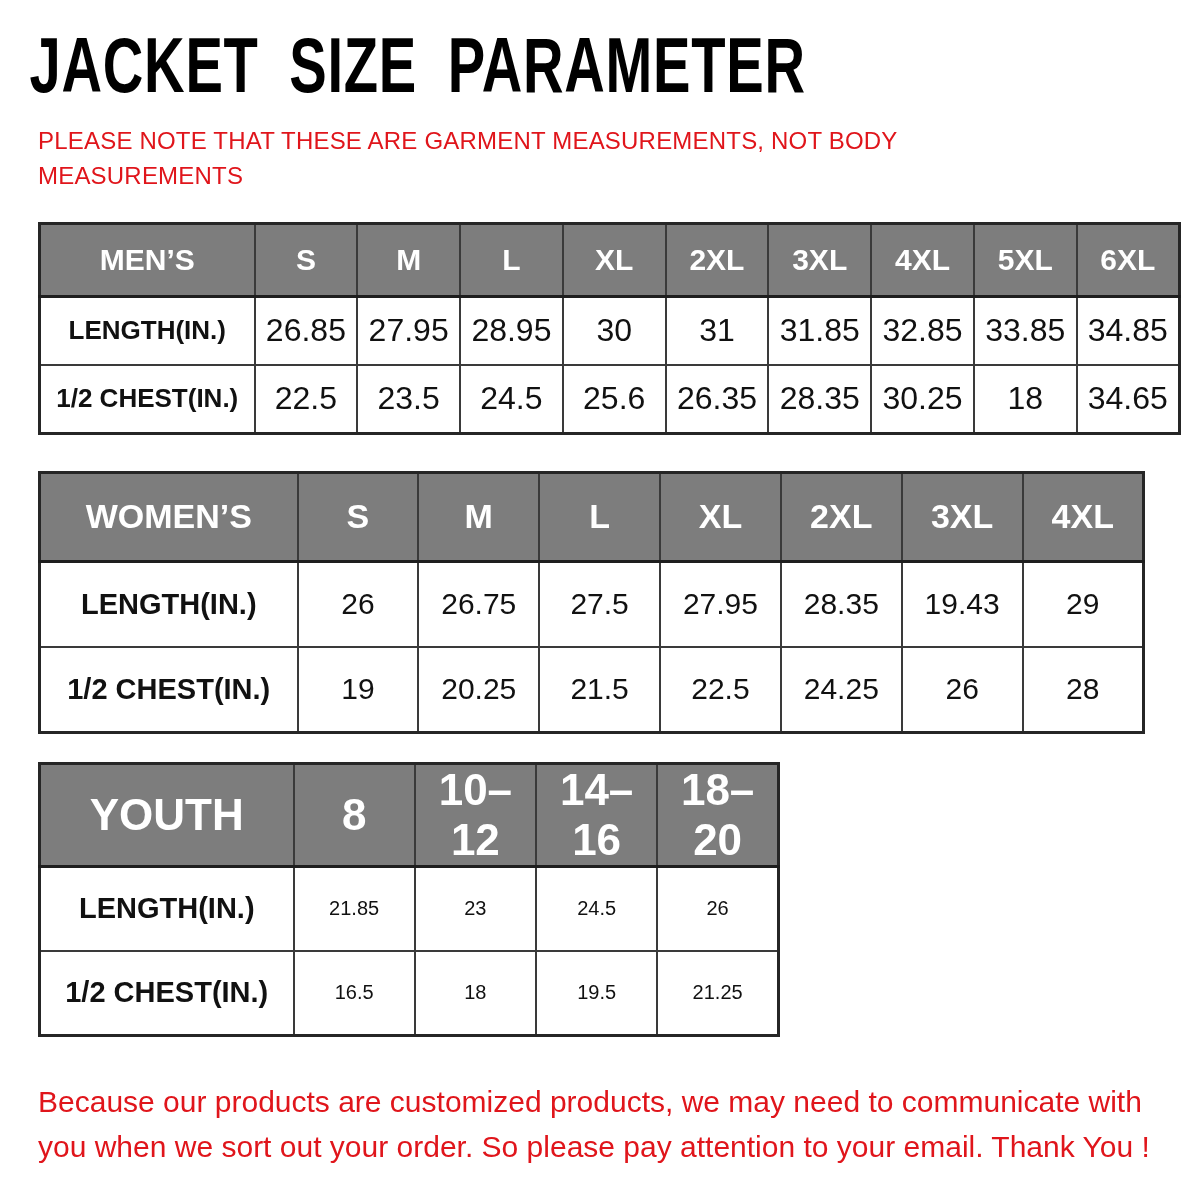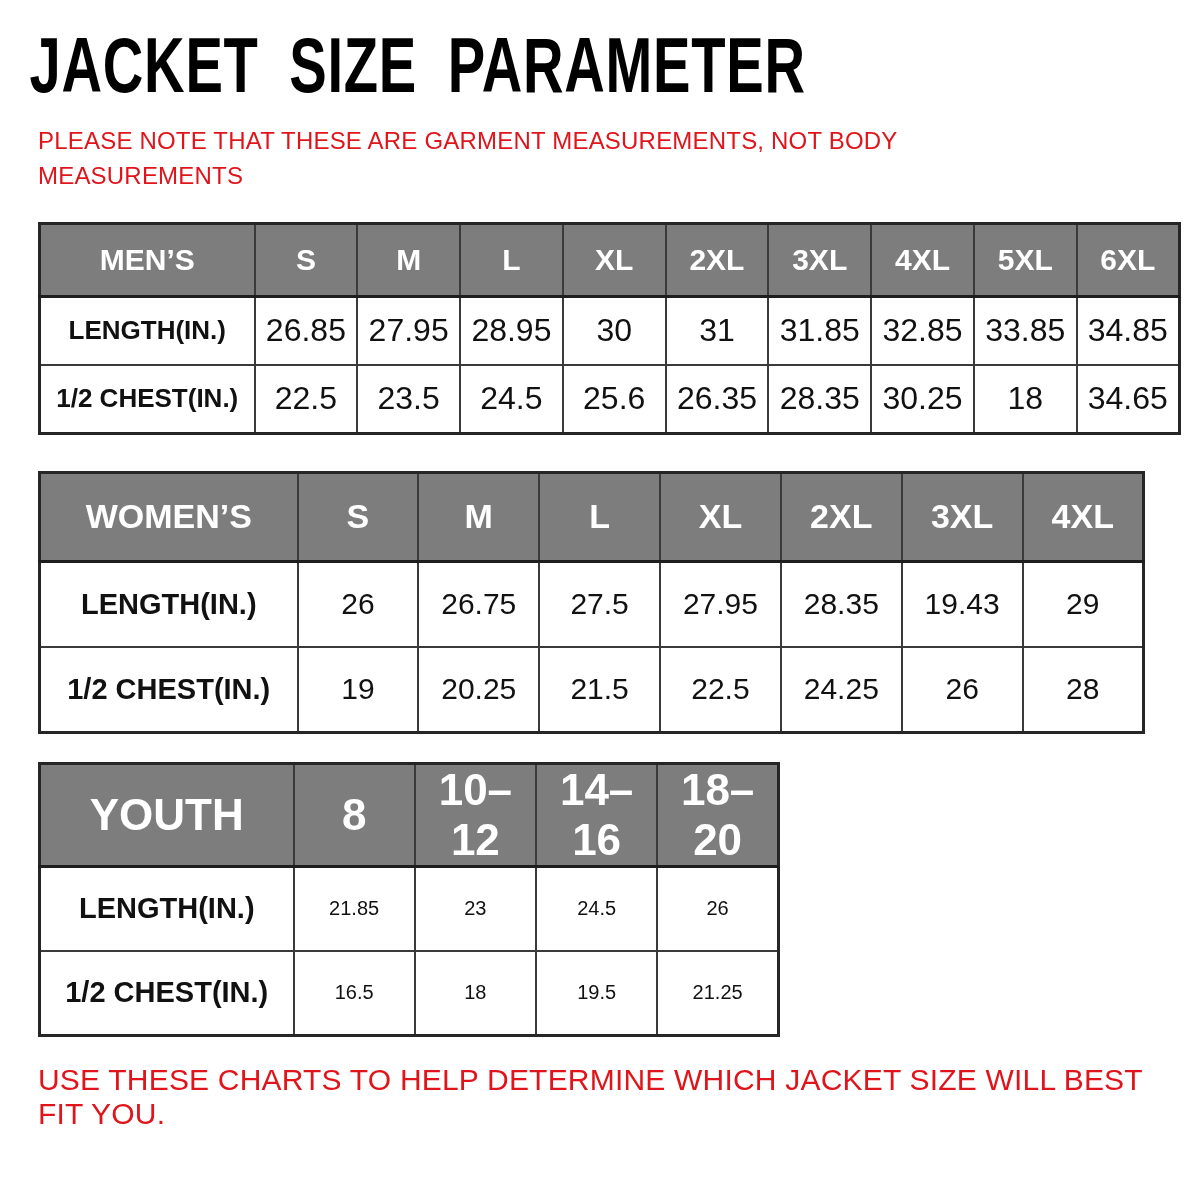--- a/index.html
+++ b/index.html
@@ -209,15 +209,16 @@
     <tr>
       <td class="rl">1/2 CHEST(IN.)</td>
       <td class="val">16.5</td>
       <td class="val">18</td>
       <td class="val">19.5</td>
       <td class="val">21.25</td>
     </tr>
   </tbody>
     </table>
 
+  <p class="footer1">Because our products are customized products, we may need to communicate with you when we sort out your order. So please pay attention to your email. Thank You !</p>
   <p class="footer2">USE THESE CHARTS TO HELP DETERMINE WHICH JACKET SIZE WILL BEST FIT YOU.</p>
 
 </div>
 
 </body></html>

